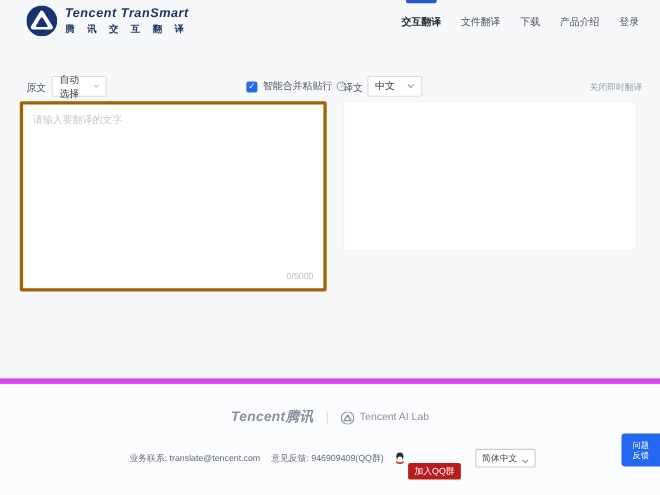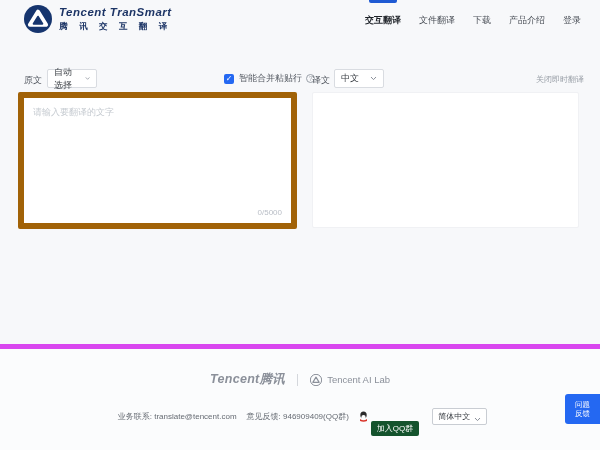--- a/index.html
+++ b/index.html
@@ -29,37 +29,37 @@
   .sel-src { left:47px; width:50px; }
   .sel-tgt { left:334px; width:50px; }
   .chev { display:block; margin-left:4px; }
   .merge-wrap { position:absolute; left:224px; top:4px; display:flex; align-items:center; }
   .checkbox { width:10px; height:10px; background:#2468f2; border-radius:2px; color:#fff; font-size:8px; line-height:10px; text-align:center; cursor:pointer; }
   .merge-label { margin-left:5px; color:#555a62; }
   .help-icon { margin-left:4px; width:9px; height:9px; border:1px solid #9aa0a8; border-radius:50%; color:#9aa0a8; font-size:6.5px; line-height:8px; text-align:center; cursor:pointer; }
   .realtime-toggle { position:absolute; right:16px; top:6px; font-size:8px; color:#9aa0a8; cursor:pointer; }
 
   
-  .src-panel { position:absolute; left:18px; top:92px; width:279px; height:137px; background:#fff; border:6px solid #a16207; border-radius:2px; }
+  .src-panel { position:absolute; left:18px; top:92px; width:279px; height:173px; background:#fff; border:3px solid #a16207; border-radius:2px; }
   .src-textarea { position:absolute; inset:0; width:100%; height:115px; border:none; outline:none; resize:none; background:transparent; padding:8px 9px; font-family:"Liberation Sans","DejaVu Sans",sans-serif; font-size:9px; color:#333; }
   .src-textarea::placeholder { color:#c6cbd1; }
   .char-count { position:absolute; right:9px; bottom:6px; font-size:8px; color:#b9bec6; }
   .out-panel { position:absolute; left:312px; top:92px; width:267px; height:136px; background:#fff; border:1px solid #f0f1f4; border-radius:2px; }
 
   
   .footer { position:absolute; left:0; top:344px; width:600px; height:106px; background:#fbfcfd; border-top:5px solid #d946ef; }
   .brand-row { position:absolute; top:22px; left:0; width:600px; display:flex; align-items:center; justify-content:center; }
   .tencent-logo { font-size:12.5px; font-weight:700; font-style:italic; color:#8b909a; letter-spacing:0.3px; }
   .brand-divider { width:1px; height:12px; background:#d4d7dc; margin:0 12px; }
   .ailab { display:flex; align-items:center; color:#8b909a; font-size:9.5px; }
   .ailab-icon { width:12px; height:12px; margin-right:5px; }
   .contact-row { position:absolute; top:48px; left:0; width:600px; display:flex; align-items:center; justify-content:center; font-size:8px; color:#666b73; }
   .contact-item { margin:0 5px; display:flex; align-items:center; }
   .qq-icon { width:9px; height:11px; margin-right:3px; }
-  .qq-btn { background:#14532d; color:#fff; font-size:8px; padding:2px 6px; border-radius:2px; cursor:pointer;margin-top:24px; }
+  .qq-btn { background:#b91c1c; color:#fff; font-size:8px; padding:2px 6px; border-radius:2px; cursor:pointer;margin-top:24px; }
   .lang-select { margin-left:8px; border:1px solid #c9cdd3; background:#fff; border-radius:2px; padding:2px 5px; display:flex; align-items:flex-end; color:#3c4046; cursor:pointer; }
   .copyright { position:absolute; top:66px; left:0; width:600px; text-align:center; font-size:8px; color:#9aa0a8; }
 
   
   .float-feedback { position:absolute; right:0; top:394px; width:35px; height:30px; background:#2468f2; color:#fff; font-size:7.5px; border-radius:3px 0 0 3px; display:flex; flex-direction:column; align-items:center; justify-content:center; line-height:9px; cursor:pointer; }
 </style>
 </head>
 <body>
 
 <div class="page">

